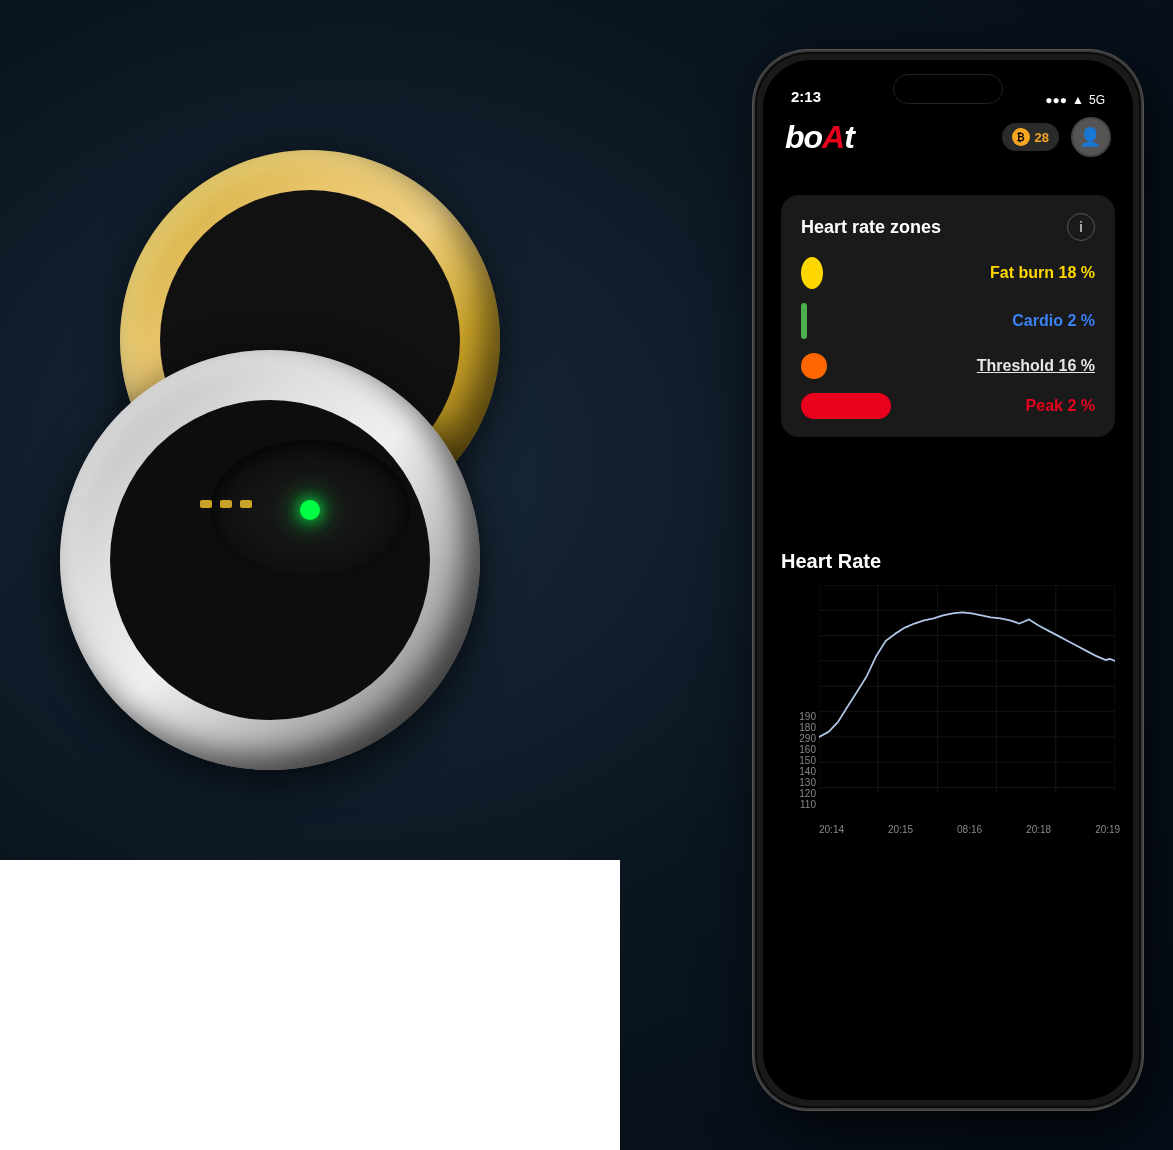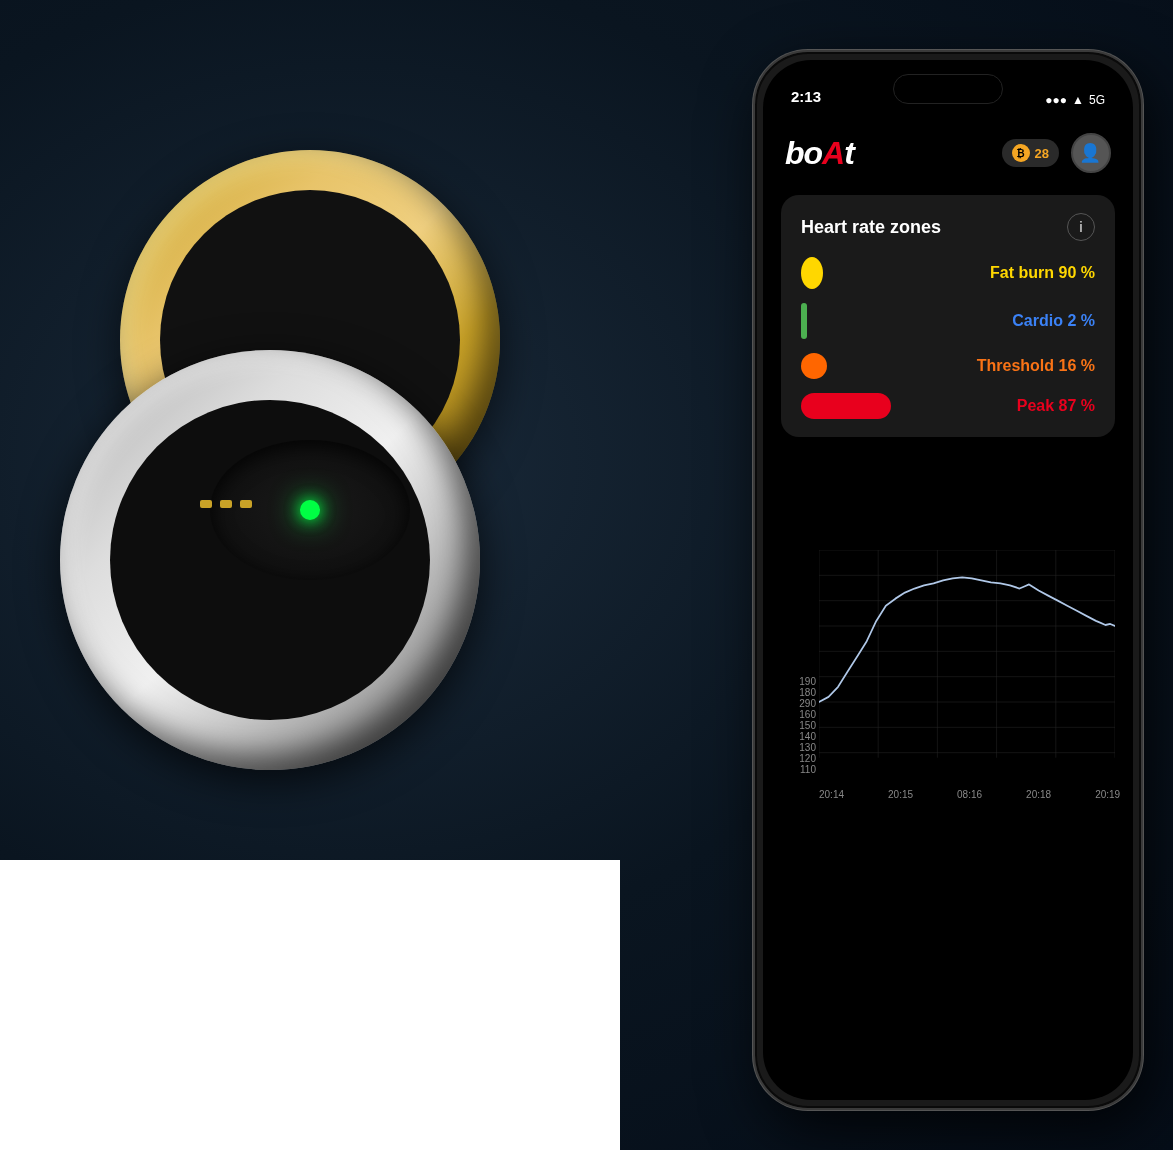--- a/index.html
+++ b/index.html
@@ -139,21 +139,21 @@
       display: flex;
       align-items: center;
       gap: 5px;
       color: #fff;
       font-size: 12px;
     }
 
     
     .app-header {
       position: absolute;
-      top: 58px;
+      top: 42px;
       left: 0;
       right: 0;
       height: 70px;
       display: flex;
       align-items: center;
       justify-content: space-between;
       padding: 0 22px;
       background: #000;
       text-align: right;
     }
@@ -521,46 +521,47 @@
         <div class="card-header">
           <span class="card-title">Heart rate zones</span>
           <button class="info-btn">i</button>
         </div>
 
 
         <div class="zone-row">
           <div class="zone-indicator">
             <div class="bar-oval" style="background:#ffd700;"></div>
           </div>
-          <span class="zone-label" style="color:#ffd700;">Fat burn 90 %</span>
+          <span class="zone-label" style="color:#ffd700;">Fat burn 18 %</span>
         </div>
 
         <div class="zone-row">
           <div class="zone-indicator">
             <div class="bar-thin" style="background:#4caf50;"></div>
           </div>
           <span class="zone-label" style="color:#3b82f6;">Cardio 2 %</span>
         </div>
 
         <div class="zone-row">
           <div class="zone-indicator">
             <div class="bar-circle" style="background:#ff6600;"></div>
           </div>
-          <span class="zone-label" style="color:#f97316;">Threshold 16 %</span>
+          <span class="zone-label" style="color:#e5e5e5;text-decoration:underline;">Threshold 16 %</span>
         </div>
 
         <div class="zone-row">
           <div class="zone-indicator">
             <div class="bar-wide" style="background:#e8001d;"></div>
           </div>
-          <span class="zone-label" style="color:#e8001d;">Peak 87 %</span>
+          <span class="zone-label" style="color:#e8001d;">Peak 2 %</span>
         </div>
       </div>
 
       <div class="hr-chart-section">
+        <div class="hr-chart-title">Heart Rate</div>
         <div class="chart-area">
 
           <div class="y-labels">
             <span class="y-label">190</span>
             <span class="y-label">180</span>
             <span class="y-label">290</span>
             <span class="y-label">160</span>
             <span class="y-label">150</span>
             <span class="y-label">140</span>
             <span class="y-label">130</span>

